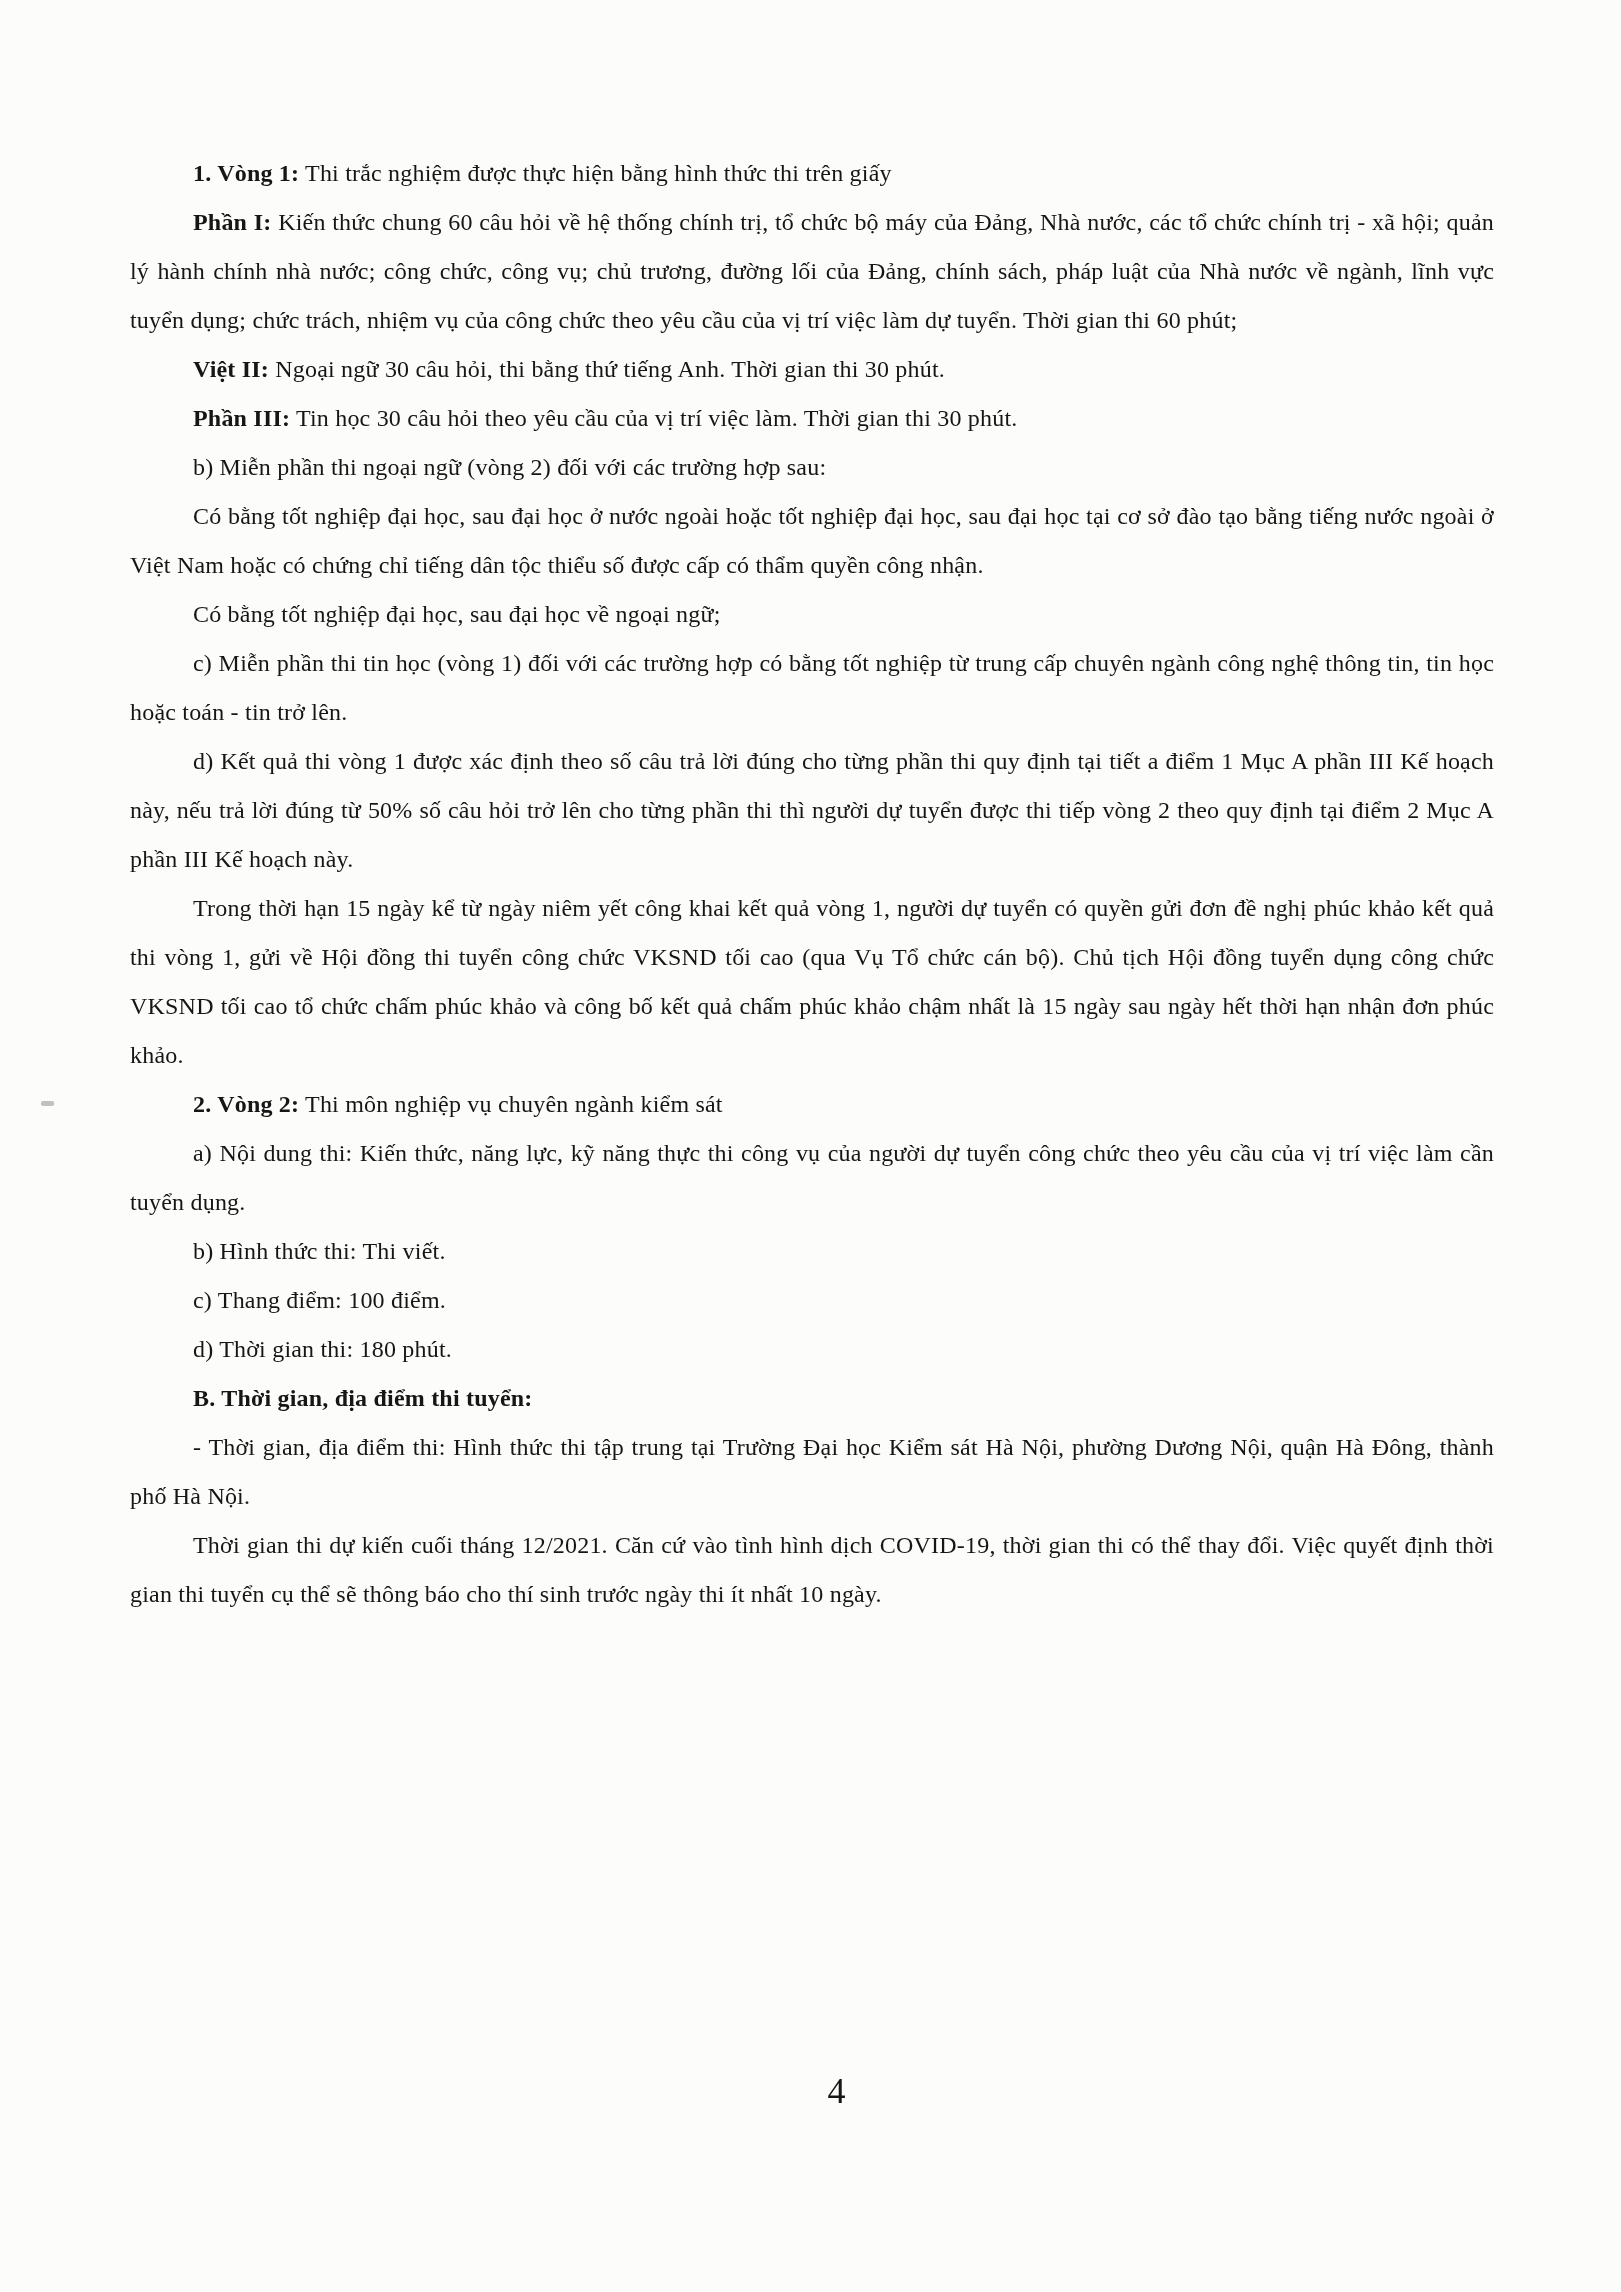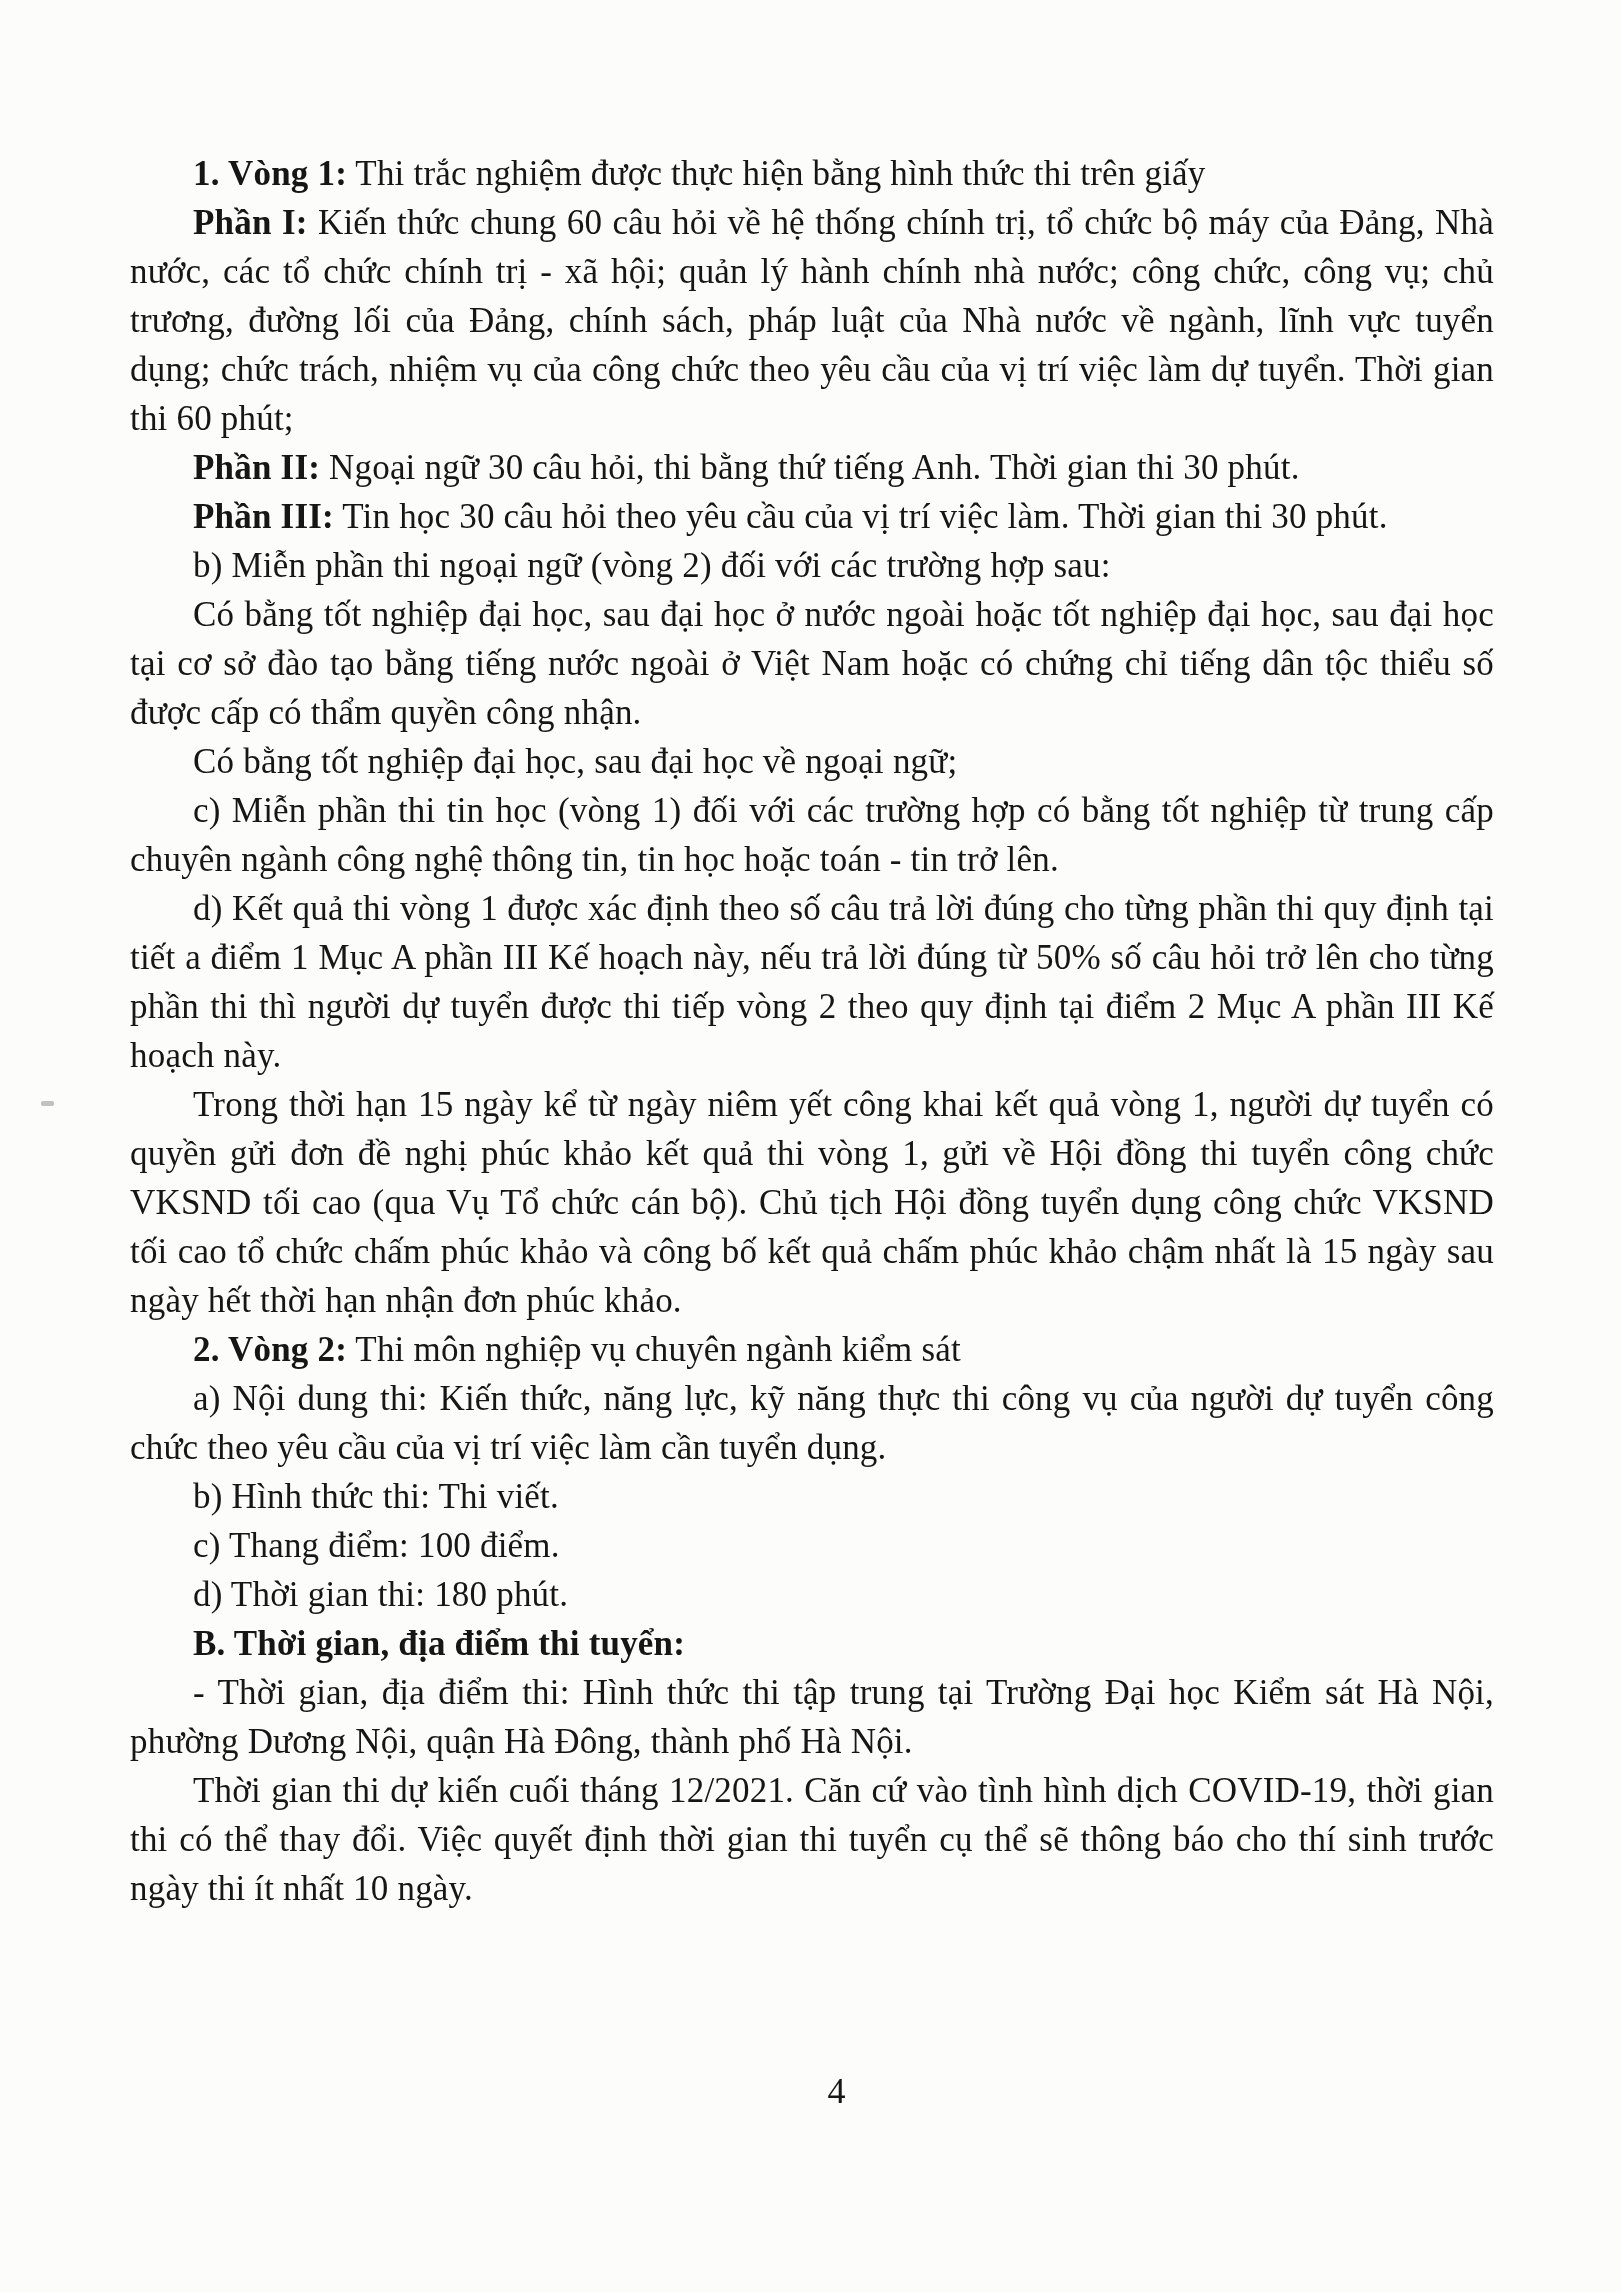--- a/index.html
+++ b/index.html
@@ -21,21 +21,21 @@
   }
   .textblock {
     position: absolute;
     left: 130px;
     top: 149px;
     width: 1364px;
   }
   p.para {
     margin: 0;
     padding: 0;
-    font-size: 35px;
+    font-size: 24px;
     line-height: 49px;
     text-align: justify;
     text-indent: 63px;
     letter-spacing: 0.2px;
   }
   .lead {
     font-weight: bold;
   }
   .page-footer {
     position: absolute;
@@ -62,21 +62,21 @@
 </head>
 <body>
 
 <div class="sheet">
 
   <div class="scan-artifact"></div>
 
   <div class="textblock">
     <p class="para"><span class="lead">1. Vòng 1:</span><span> Thi trắc nghiệm được thực hiện bằng hình thức thi trên giấy</span></p>
     <p class="para"><span class="lead">Phần I:</span><span> Kiến thức chung 60 câu hỏi về hệ thống chính trị, tổ chức bộ máy của Đảng, Nhà nước, các tổ chức chính trị - xã hội; quản lý hành chính nhà nước; công chức, công vụ; chủ trương, đường lối của Đảng, chính sách, pháp luật của Nhà nước về ngành, lĩnh vực tuyển dụng; chức trách, nhiệm vụ của công chức theo yêu cầu của vị trí việc làm dự tuyển. Thời gian thi 60 phút;</span></p>
-    <p class="para"><span class="lead">Phần II:</span><span> Ngoại ngữ 30 câu hỏi, thi bằng thứ tiếng Anh. Thời gian thi 30 phút.</span></p>
+    <p class="para"><span class="lead">Việt II:</span><span> Ngoại ngữ 30 câu hỏi, thi bằng thứ tiếng Anh. Thời gian thi 30 phút.</span></p>
     <p class="para"><span class="lead">Phần III:</span><span> Tin học 30 câu hỏi theo yêu cầu của vị trí việc làm. Thời gian thi 30 phút.</span></p>
     <p class="para"><span class="lead"></span><span>b) Miễn phần thi ngoại ngữ (vòng 2) đối với các trường hợp sau:</span></p>
     <p class="para"><span class="lead"></span><span>Có bằng tốt nghiệp đại học, sau đại học ở nước ngoài hoặc tốt nghiệp đại học, sau đại học tại cơ sở đào tạo bằng tiếng nước ngoài ở Việt Nam hoặc có chứng chỉ tiếng dân tộc thiểu số được cấp có thẩm quyền công nhận.</span></p>
     <p class="para"><span class="lead"></span><span>Có bằng tốt nghiệp đại học, sau đại học về ngoại ngữ;</span></p>
     <p class="para"><span class="lead"></span><span>c) Miễn phần thi tin học (vòng 1) đối với các trường hợp có bằng tốt nghiệp từ trung cấp chuyên ngành công nghệ thông tin, tin học hoặc toán - tin trở lên.</span></p>
     <p class="para"><span class="lead"></span><span>d) Kết quả thi vòng 1 được xác định theo số câu trả lời đúng cho từng phần thi quy định tại tiết a điểm 1 Mục A phần III Kế hoạch này, nếu trả lời đúng từ 50% số câu hỏi trở lên cho từng phần thi thì người dự tuyển được thi tiếp vòng 2 theo quy định tại điểm 2 Mục A phần III Kế hoạch này.</span></p>
     <p class="para"><span class="lead"></span><span>Trong thời hạn 15 ngày kể từ ngày niêm yết công khai kết quả vòng 1, người dự tuyển có quyền gửi đơn đề nghị phúc khảo kết quả thi vòng 1, gửi về Hội đồng thi tuyển công chức VKSND tối cao (qua Vụ Tổ chức cán bộ). Chủ tịch Hội đồng tuyển dụng công chức VKSND tối cao tổ chức chấm phúc khảo và công bố kết quả chấm phúc khảo chậm nhất là 15 ngày sau ngày hết thời hạn nhận đơn phúc khảo.</span></p>
     <p class="para"><span class="lead">2. Vòng 2:</span><span> Thi môn nghiệp vụ chuyên ngành kiểm sát</span></p>
     <p class="para"><span class="lead"></span><span>a) Nội dung thi: Kiến thức, năng lực, kỹ năng thực thi công vụ của người dự tuyển công chức theo yêu cầu của vị trí việc làm cần tuyển dụng.</span></p>
     <p class="para"><span class="lead"></span><span>b) Hình thức thi: Thi viết.</span></p>

